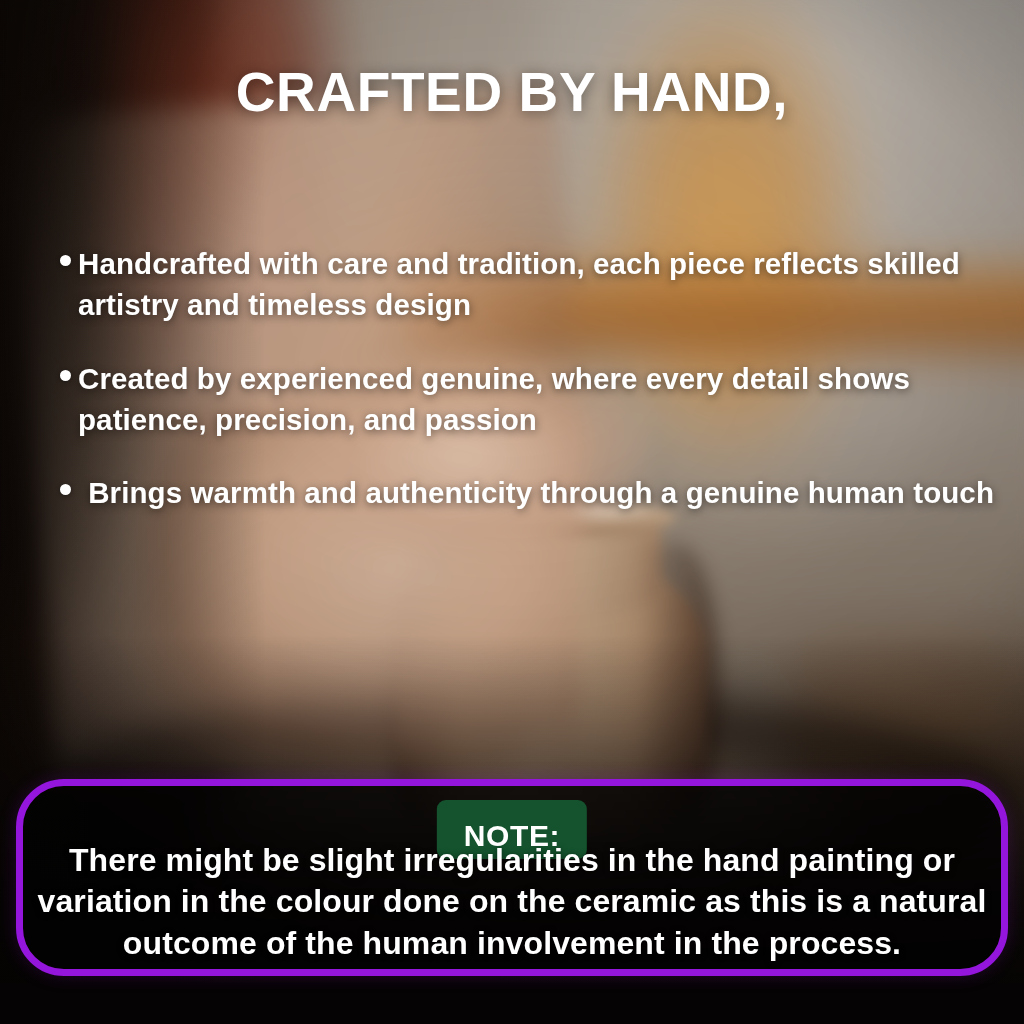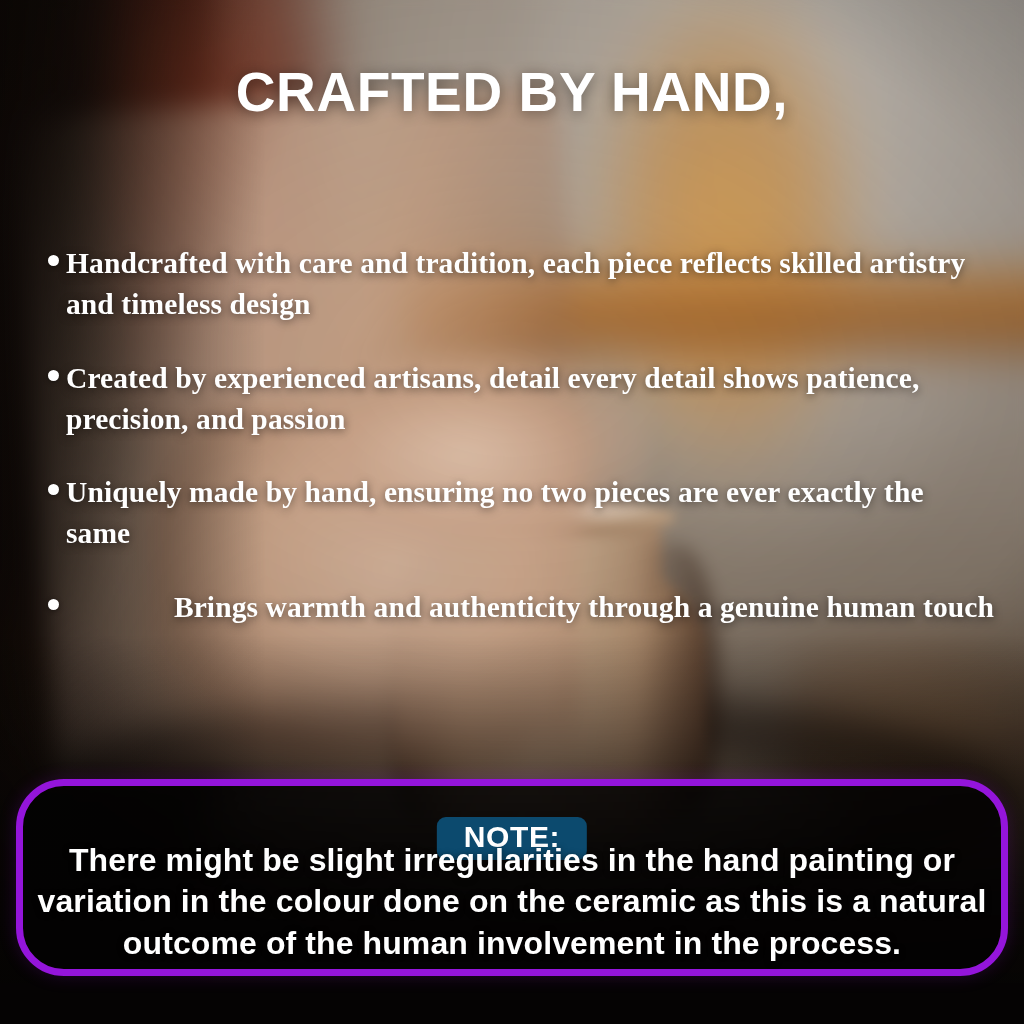--- a/index.html
+++ b/index.html
@@ -309,23 +309,22 @@
     font-weight: 700;
     letter-spacing: 0.6px;
     text-shadow: 0 2px 14px rgba(0,0,0,0.45);
     padding: 0 40px;
   }
   .headline .hl-line { display: block; white-space: nowrap; }
 
   .bullets {
     position: absolute;
     top: 243px;
-    left: 48px;
+    left: 60px;
     right: 30px;
-    font-family: Liberation Serif, serif;
   }
   .bullet {
     position: relative;
     display: flex;
     align-items: flex-start;
     margin-bottom: 32px;
   }
   .bullet:last-child { margin-bottom: 0; justify-content: space-between; }
   .dot {
     flex: 0 0 auto;
@@ -357,29 +356,28 @@
     border: 7px solid #9415DB;
     border-radius: 48px;
     background: rgba(3,2,2,0.80);
     box-shadow: 0 0 18px rgba(148,21,219,0.20);
   }
   .note-badge {
     position: absolute;
     left: 50%;
     transform: translateX(-50%);
     top: 14px;
-    background: #0c4a6e;
+    background: #14532d;
     color: #ffffff;
     font-size: 30px;
     font-weight: 700;
     letter-spacing: 0.6px;
-    padding: 5px 27px 7px;
+    padding: 21px 27px 7px;
     border-radius: 9px;
     line-height: 1.02;
-    margin-top: 17px;
   }
   .note-text {
     position: absolute;
     left: 14px;
     right: 14px;
     top: 54px;
     text-align: center;
     color: #ffffff;
     font-size: 32px;
     font-weight: 700;
@@ -446,25 +444,21 @@
       <span class="hl-line">CRAFTED BY HAND,</span>
     </h1>
 
     <ul class="bullets" style="list-style:none;margin:0;padding:0;">
       <li class="bullet">
         <span class="dot"></span>
         <span class="btext">Handcrafted with care and tradition, each piece reflects skilled artistry and timeless design</span>
       </li>
       <li class="bullet">
         <span class="dot"></span>
-        <span class="btext">Created by experienced artisans, detail every detail shows patience, precision, and passion</span>
-      </li>
-      <li class="bullet">
-        <span class="dot"></span>
-        <span class="btext">Uniquely made by hand, ensuring no two pieces are ever exactly the same</span>
+        <span class="btext">Created by experienced genuine, where every detail shows patience, precision, and passion</span>
       </li>
       <li class="bullet">
         <span class="dot"></span>
         <span class="btext">Brings warmth and authenticity through a genuine human touch</span>
       </li>
     </ul>
 
     <div class="note-box">
       <div class="note-badge">NOTE:</div>
       <div class="note-text">There might be slight irregularities in the hand painting or variation in the colour done on the ceramic as this is a natural outcome of the human involvement in the process.</div>

